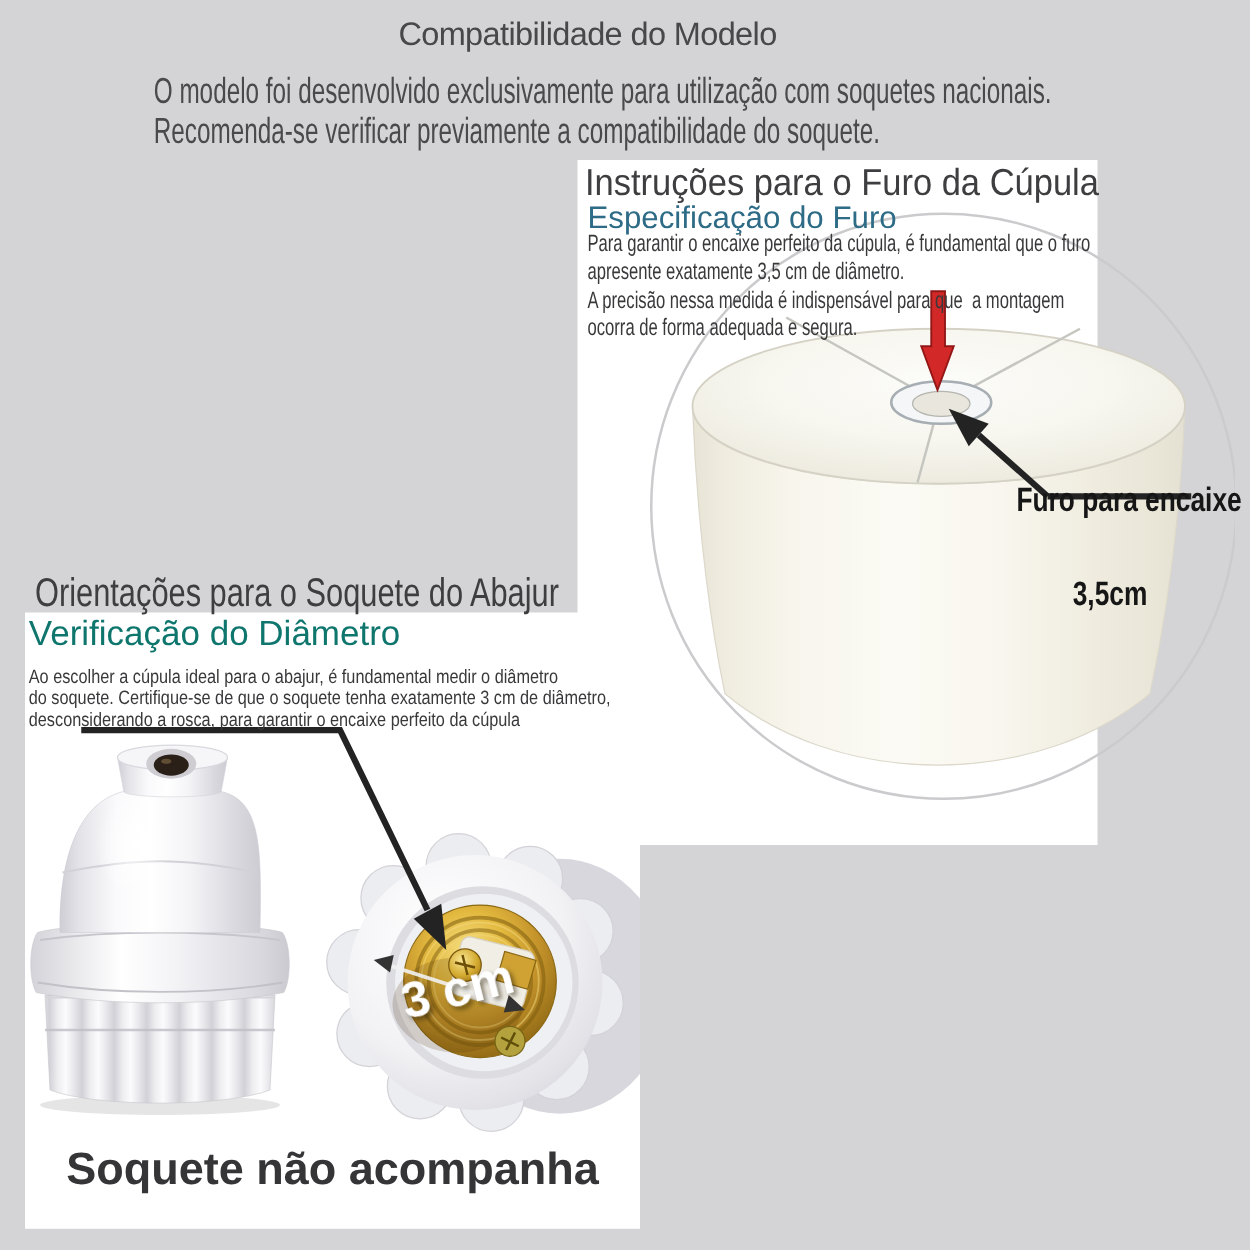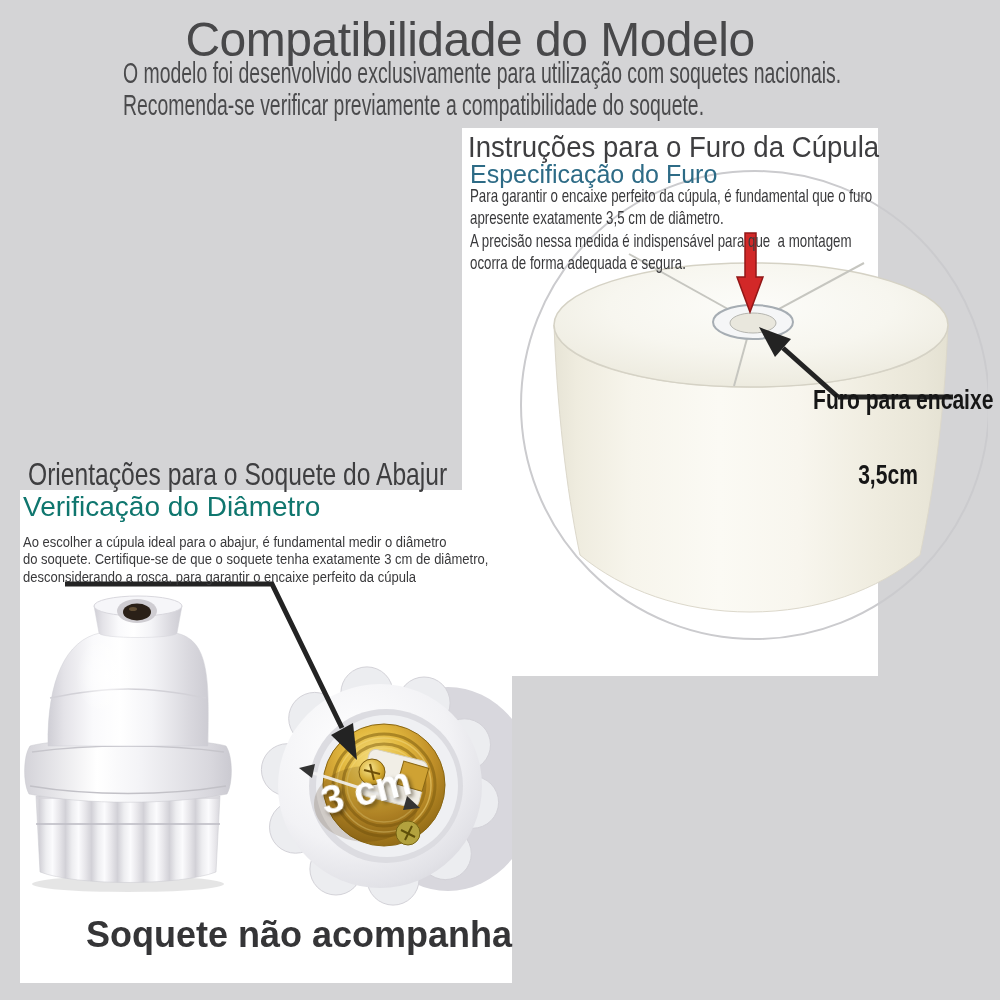--- a/index.html
+++ b/index.html
@@ -7,41 +7,41 @@
     width:1000px;height:1000px;position:relative;overflow:hidden;
     background:#d4d4d6;
     font-family:"Liberation Sans", sans-serif;
     -webkit-font-smoothing:antialiased;
   }
   .abs{position:absolute;}
   .panel{position:absolute;background:#ffffff;}
   .cond{transform-origin:0 0;white-space:pre;}
   .title{
     left:0;top:12px;width:940px;text-align:center;
-    font-size:48px;color:#48484a;letter-spacing:-0.5px;
+    font-size:26px;color:#48484a;letter-spacing:-0.5px;
   }
   .subtitle{
     left:123px;font-size:29px;color:#4a4a4c;
     transform:scaleX(0.67);
   }
   .rp-heading{left:6px;top:2px;font-size:30px;color:#3e3e40;transform:scaleX(0.92);}
   .rp-sub{left:8px;top:32px;font-size:25px;color:#2d6b86;white-space:pre;}
   .rp-body{left:8px;top:57px;}
   .rp-body .bl{font-size:19px;line-height:22.4px;color:#39393b;transform:scaleX(0.70);transform-origin:0 0;white-space:pre;}
   .callout-label{
     left:330px;top:210px;width:192px;text-align:center;
     font-weight:bold;font-size:27px;line-height:25px;color:#161616;
     transform:scaleX(0.78);transform-origin:50% 0;white-space:pre;
   }
   .lp-heading{left:28px;top:456px;font-size:32px;color:#3e3e40;transform:scaleX(0.77);}
   .lp-sub{left:3px;top:1px;font-size:28px;color:#0f766e;white-space:pre;}
   .lp-body{left:3px;top:43px;}
   .lp-body .bl{font-size:15.5px;line-height:17.4px;color:#39393b;transform:scaleX(0.84);transform-origin:0 0;white-space:pre;}
   .footnote{
-    left:0;right:0;top:424px;text-align:right;
+    left:0;right:0;top:424px;text-align:center;
     font-weight:bold;font-size:36px;color:#353537;
   }
   .txt{position:absolute;z-index:3;}
   svg.art{position:absolute;left:0;top:0;z-index:1;}
 </style>
 </head>
 <body>
 
 <div class="abs txt title">Compatibilidade do Modelo</div>
 <div class="abs txt subtitle cond" style="top:57px;">O modelo foi desenvolvido exclusivamente para utilização com soquetes nacionais.</div>

